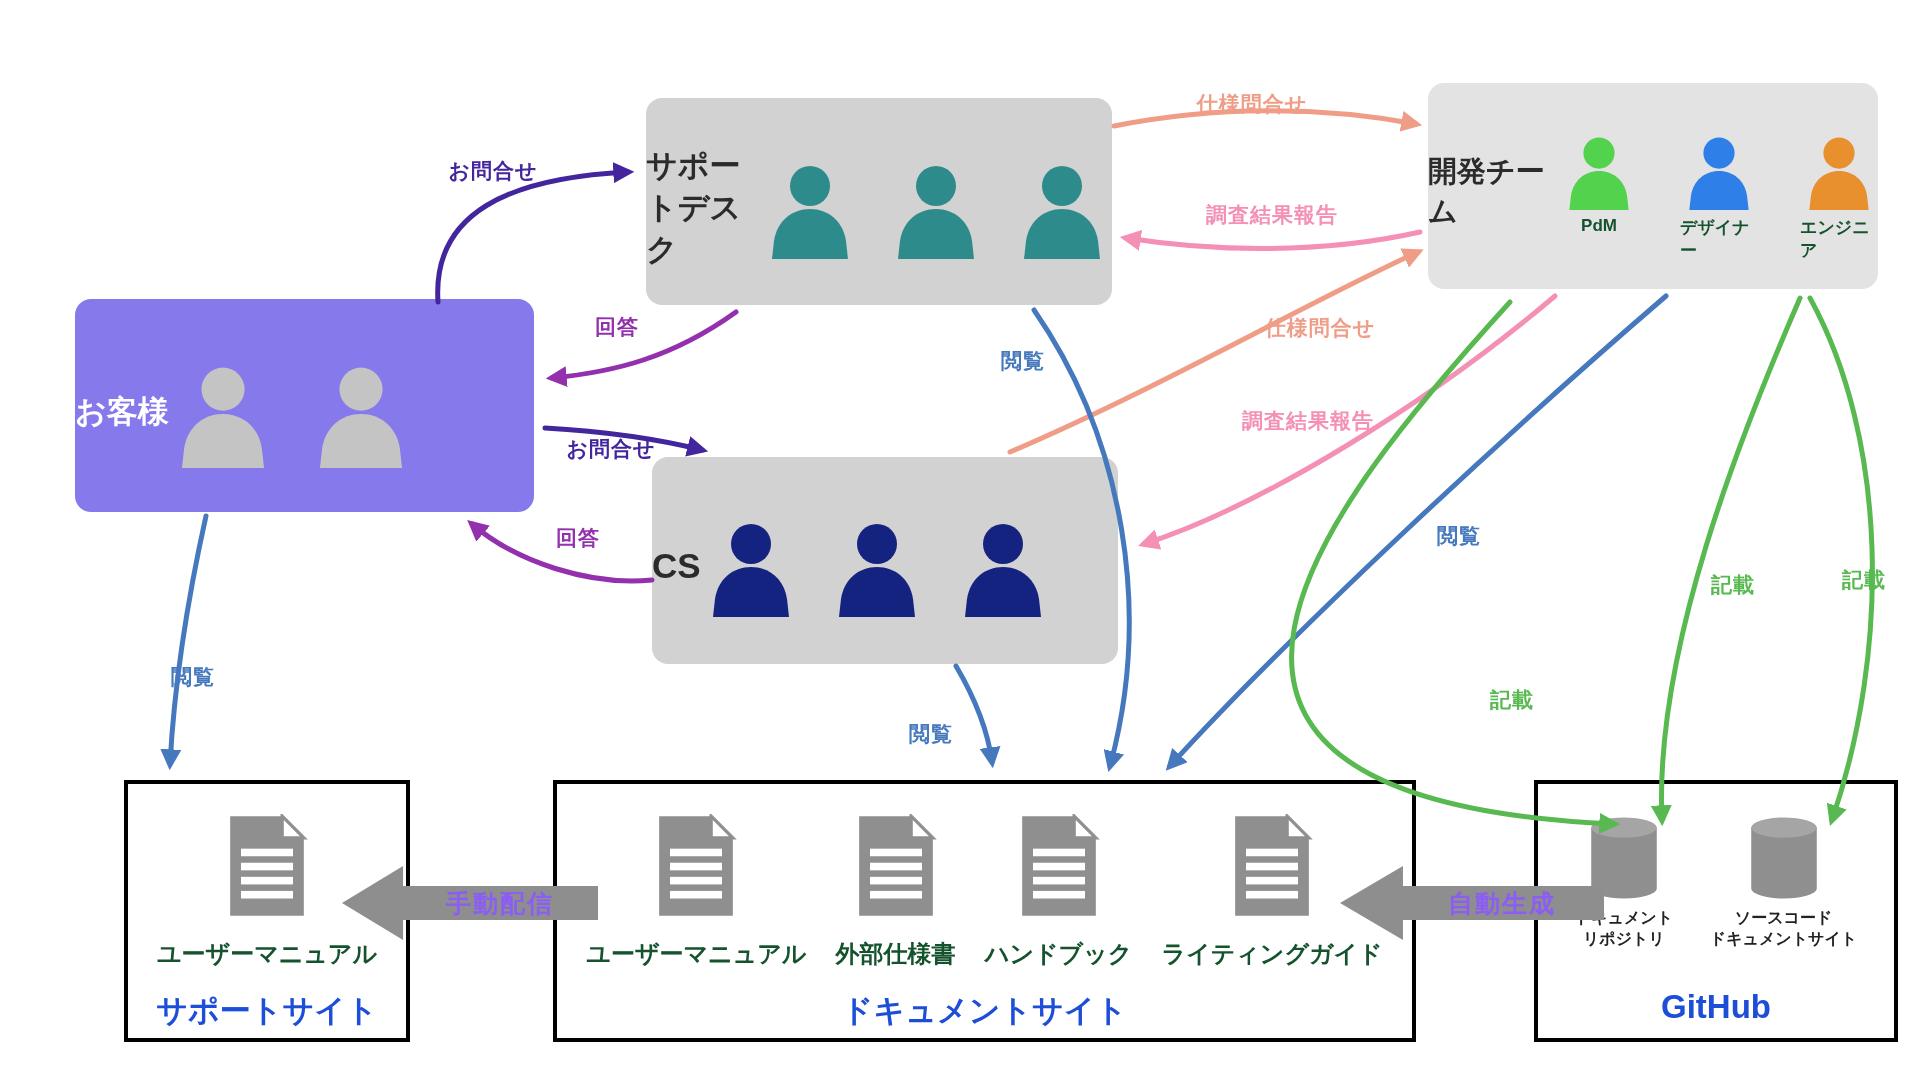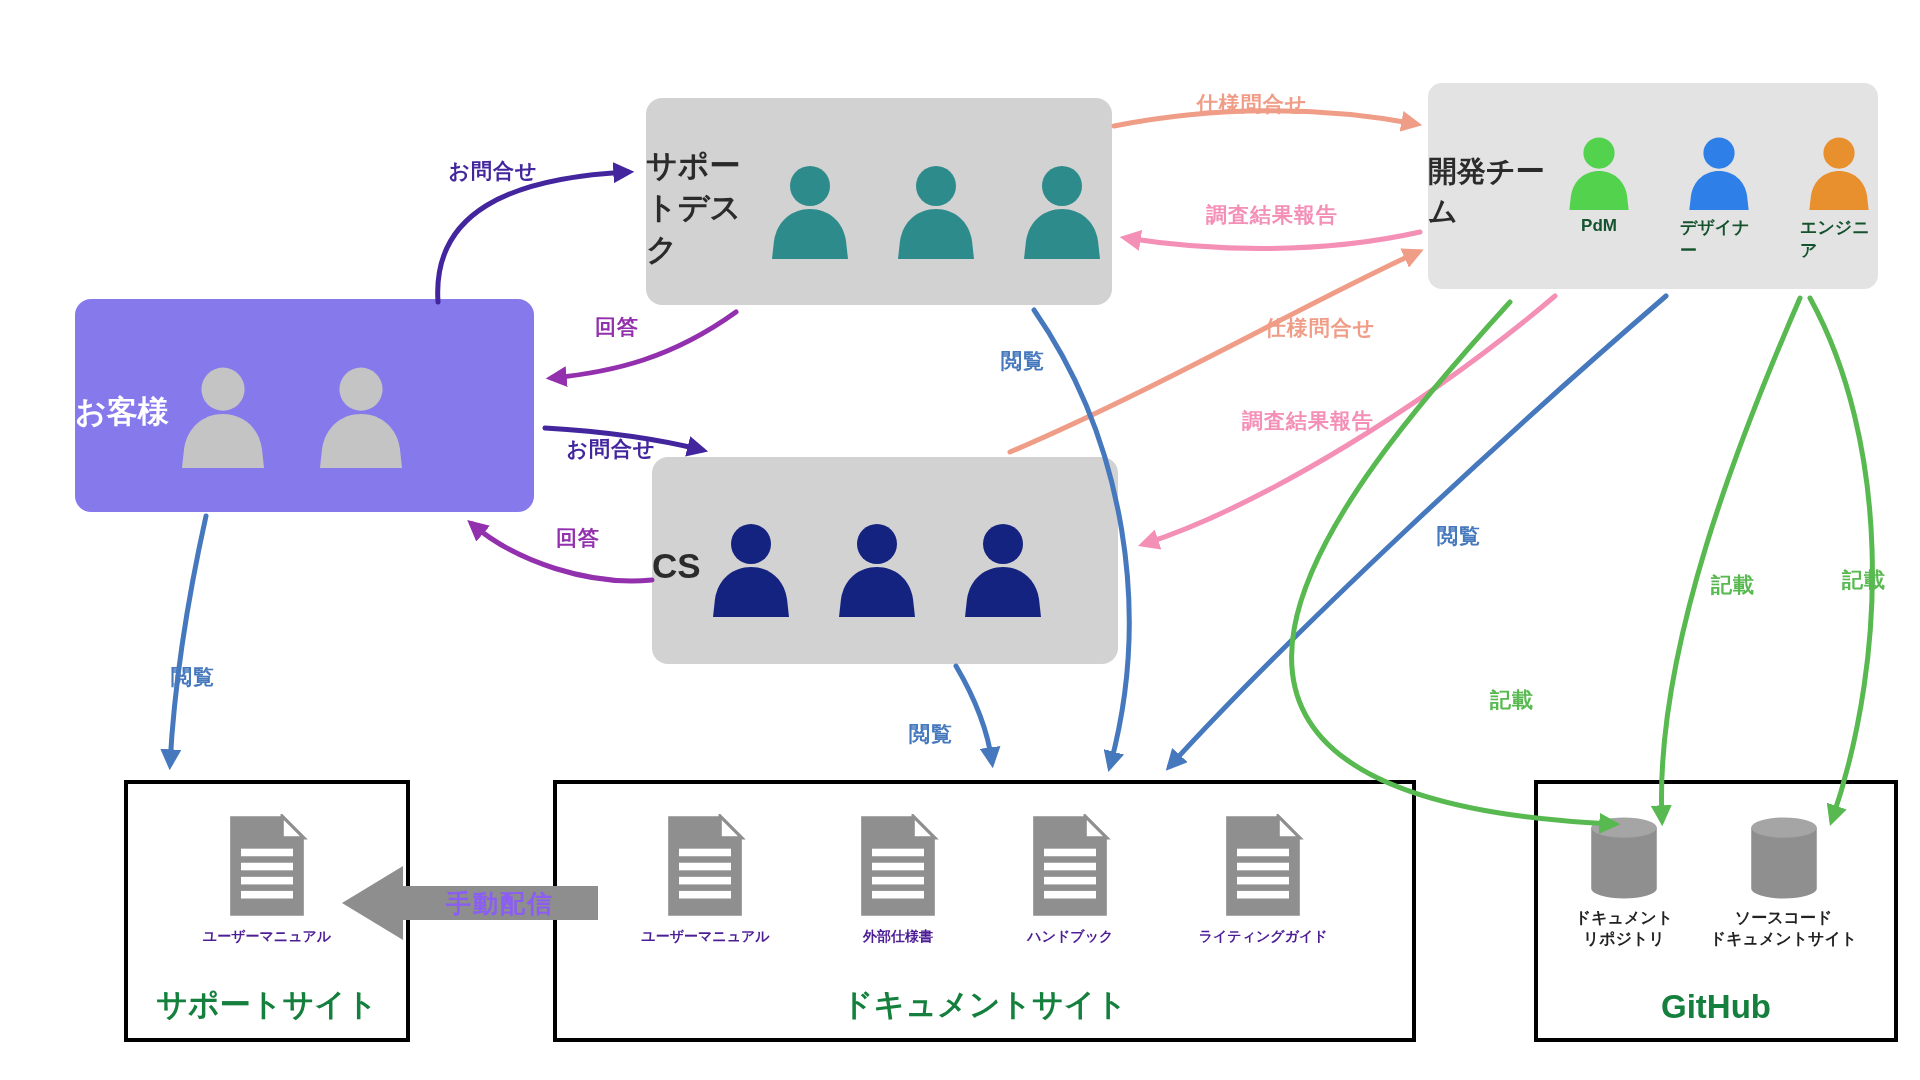--- a/index.html
+++ b/index.html
@@ -38,33 +38,33 @@
   .box-customer .persons{gap:30px;margin-top:4px;}
 
   .box-supportdesk{left:646px;top:98px;width:466px;height:207px;background:var(--gray-box);padding-top:12px;}
   .box-supportdesk .node-title{font-size:31px;}
   .box-supportdesk .persons{gap:26px;margin-top:2px;}
 
   .box-cs{left:652px;top:457px;width:466px;height:207px;background:var(--gray-box);padding-top:10px;}
   .box-cs .node-title{font-size:35px;}
   .box-cs .persons{gap:26px;margin-top:2px;}
 
-  .box-dev{left:1428px;top:83px;width:450px;height:206px;background:var(--dev-box);padding-top:12px;border-radius:14px;}
+  .box-dev{left:1428px;top:83px;width:450px;height:206px;background:var(--dev-box);padding-top:12px;}
   .box-dev .node-title{font-size:29px;}
   .box-dev .members{display:flex;gap:42px;margin-top:10px;}
   .member{display:flex;flex-direction:column;align-items:center;}
   .member-label{font-size:17px;font-weight:bold;color:#14532d;margin-top:6px;}
 
   
   .site-box{position:absolute;background:#fff;border:4px solid #000;display:flex;flex-direction:column;z-index:2;}
   .docs-row{flex:1;display:flex;align-items:flex-start;justify-content:space-evenly;padding-top:30px;}
   .doc-item{display:flex;flex-direction:column;align-items:center;}
-  .doc-label{font-size:14px;font-weight:bold;color:#4c1d95;margin-top:10px;white-space:nowrap;}
+  .doc-label{font-size:24px;font-weight:bold;color:#14532d;margin-top:20px;white-space:nowrap;}
   .repo-label{font-size:16px;font-weight:bold;color:#222;margin-top:6px;text-align:center;line-height:1.3;white-space:nowrap;}
-  .site-title{text-align:center;font-size:31px;font-weight:bold;color:#15803d;padding:0 17px 12px;margin-top:20px;}
+  .site-title{text-align:center;font-size:31px;font-weight:bold;color:#1d4ed8;padding:0 17px 12px;margin-top:20px;}
   .box-supportsite{left:124px;top:780px;width:286px;height:262px;}
   .box-docsite{left:553px;top:780px;width:863px;height:262px;}
   .box-github{left:1534px;top:780px;width:364px;height:262px;}
   .box-github .site-title{font-size:33px;}
 
   
   .block-arrow{position:absolute;z-index:6;}
   .block-arrow svg{display:block;width:100%;height:100%;}
   .block-arrow polygon{fill:var(--block-arrow);}
   .block-arrow .ba-label{position:absolute;left:64px;right:4px;top:0;bottom:0;display:flex;
@@ -311,14 +311,20 @@
     </div>
     <div class="site-title">GitHub</div>
   </div>
 
   <div class="block-arrow ba-manual">
     <svg viewBox="0 0 260 78" preserveAspectRatio="none">
       <polygon points="0,39 62,2 62,22 260,22 260,56 62,56 62,76"></polygon>
     </svg>
     <span class="ba-label">手動配信</span>
   </div>
+  <div class="block-arrow ba-auto">
+    <svg viewBox="0 0 260 78" preserveAspectRatio="none">
+      <polygon points="0,39 62,2 62,22 260,22 260,56 62,56 62,76"></polygon>
+    </svg>
+    <span class="ba-label">自動生成</span>
+  </div>
 
 </div>
 
 </body></html>

